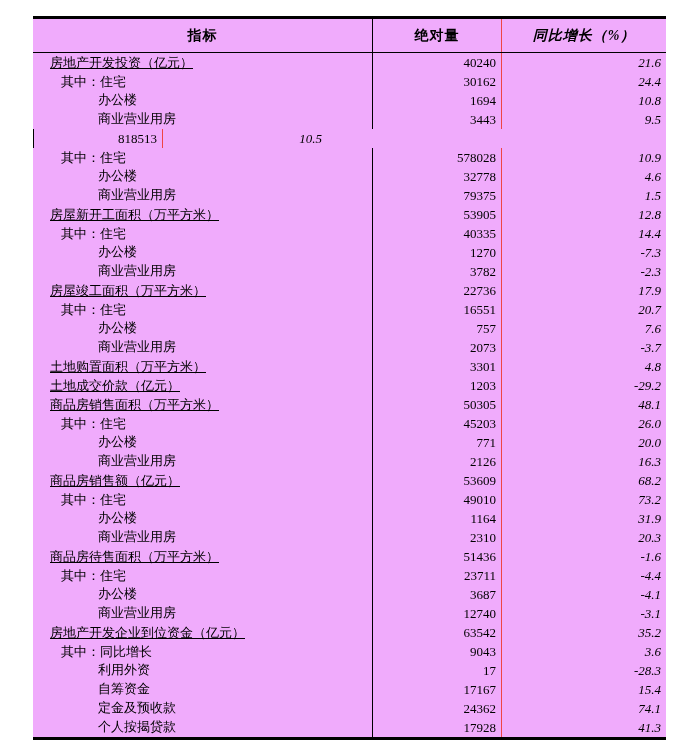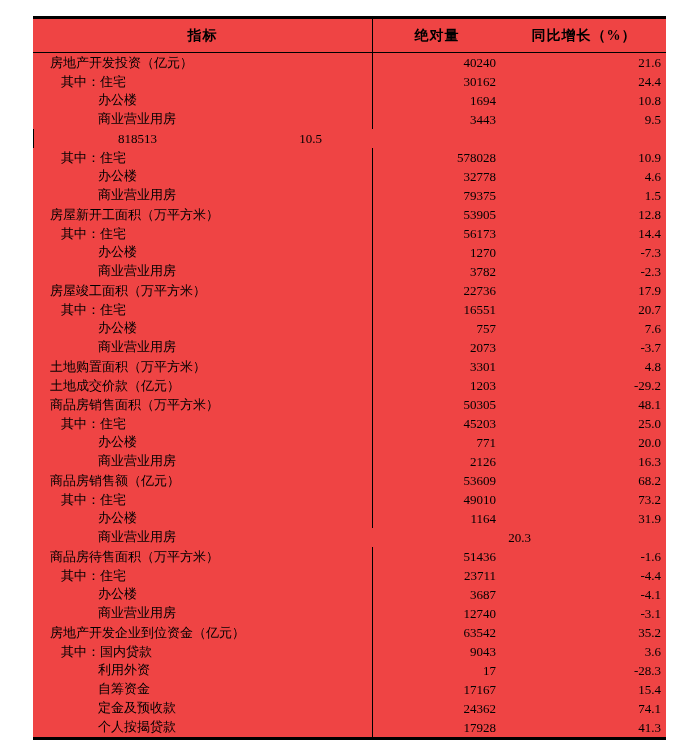--- a/index.html
+++ b/index.html
@@ -11,34 +11,34 @@
     color: #000000;
     overflow: hidden;
   }
   .stat-table {
     position: absolute;
     left: 33px;
     top: 16px;
     width: 633px;
     border-top: 3px solid #000;
     border-bottom: 3px solid #000;
-    background: #ef4444;
+    background: #f0abfc;
   }
   .t-row {
     display: flex;
     width: 100%;
   }
   .t-cell {
     flex: 0 0 auto;
     white-space: nowrap;
     overflow: hidden;
   }
   .col-indicator { width: 339px; }
   .col-absolute  { width: 130px; border-left: 1px solid #000; border-right: 1px solid #ef4444; }
-  .col-growth    { width: 164px; }
+  .col-growth    { width: 164px; font-style: italic; }
 
   .header-row {
     height: 34px;
     border-bottom: 1.5px solid #000;
   }
   .header-row .t-cell {
     display: flex;
     align-items: center;
     justify-content: center;
     font-weight: bold;
@@ -49,21 +49,21 @@
   .body-row { height: 19px; }
   .body-row .t-cell {
     font-size: 13px;
     line-height: 19px;
   }
   .body-row .col-absolute,
   .body-row .col-growth {
     text-align: right;
     padding-right: 5px;
   }
-  .indent-0 { padding-left: 17px; }
+  .indent-0 { padding-left: 17px; text-decoration: underline; }
   .indent-1 { padding-left: 28px; }
   .indent-2 { padding-left: 65px; font-family: Liberation Mono, monospace; }
 </style>
 </head>
 <body>
 
 <div class="stat-table">
   <div class="t-row header-row">
     <div class="t-cell col-indicator">指标</div>
     <div class="t-cell col-absolute">绝对量</div>
@@ -118,21 +118,21 @@
   </div>
 
   <div class="t-row body-row">
     <div class="t-cell col-indicator indent-0">房屋新开工面积（万平方米）</div>
     <div class="t-cell col-absolute">53905</div>
     <div class="t-cell col-growth">12.8</div>
   </div>
 
   <div class="t-row body-row">
     <div class="t-cell col-indicator indent-1">其中：住宅</div>
-    <div class="t-cell col-absolute">56173</div>
+    <div class="t-cell col-absolute">40335</div>
     <div class="t-cell col-growth">14.4</div>
   </div>
 
   <div class="t-row body-row">
     <div class="t-cell col-indicator indent-2">办公楼</div>
     <div class="t-cell col-absolute">1270</div>
     <div class="t-cell col-growth">-7.3</div>
   </div>
 
   <div class="t-row body-row">
@@ -179,21 +179,21 @@
 
   <div class="t-row body-row">
     <div class="t-cell col-indicator indent-0">商品房销售面积（万平方米）</div>
     <div class="t-cell col-absolute">50305</div>
     <div class="t-cell col-growth">48.1</div>
   </div>
 
   <div class="t-row body-row">
     <div class="t-cell col-indicator indent-1">其中：住宅</div>
     <div class="t-cell col-absolute">45203</div>
-    <div class="t-cell col-growth">25.0</div>
+    <div class="t-cell col-growth">26.0</div>
   </div>
 
   <div class="t-row body-row">
     <div class="t-cell col-indicator indent-2">办公楼</div>
     <div class="t-cell col-absolute">771</div>
     <div class="t-cell col-growth">20.0</div>
   </div>
 
   <div class="t-row body-row">
     <div class="t-cell col-indicator indent-2">商业营业用房</div>
@@ -214,20 +214,21 @@
   </div>
 
   <div class="t-row body-row">
     <div class="t-cell col-indicator indent-2">办公楼</div>
     <div class="t-cell col-absolute">1164</div>
     <div class="t-cell col-growth">31.9</div>
   </div>
 
   <div class="t-row body-row">
     <div class="t-cell col-indicator indent-2">商业营业用房</div>
+    <div class="t-cell col-absolute">2310</div>
     <div class="t-cell col-growth">20.3</div>
   </div>
 
   <div class="t-row body-row">
     <div class="t-cell col-indicator indent-0">商品房待售面积（万平方米）</div>
     <div class="t-cell col-absolute">51436</div>
     <div class="t-cell col-growth">-1.6</div>
   </div>
 
   <div class="t-row body-row">
@@ -248,21 +249,21 @@
     <div class="t-cell col-growth">-3.1</div>
   </div>
 
   <div class="t-row body-row">
     <div class="t-cell col-indicator indent-0">房地产开发企业到位资金（亿元）</div>
     <div class="t-cell col-absolute">63542</div>
     <div class="t-cell col-growth">35.2</div>
   </div>
 
   <div class="t-row body-row">
-    <div class="t-cell col-indicator indent-1">其中：国内贷款</div>
+    <div class="t-cell col-indicator indent-1">其中：同比增长</div>
     <div class="t-cell col-absolute">9043</div>
     <div class="t-cell col-growth">3.6</div>
   </div>
 
   <div class="t-row body-row">
     <div class="t-cell col-indicator indent-2">利用外资</div>
     <div class="t-cell col-absolute">17</div>
     <div class="t-cell col-growth">-28.3</div>
   </div>
 

